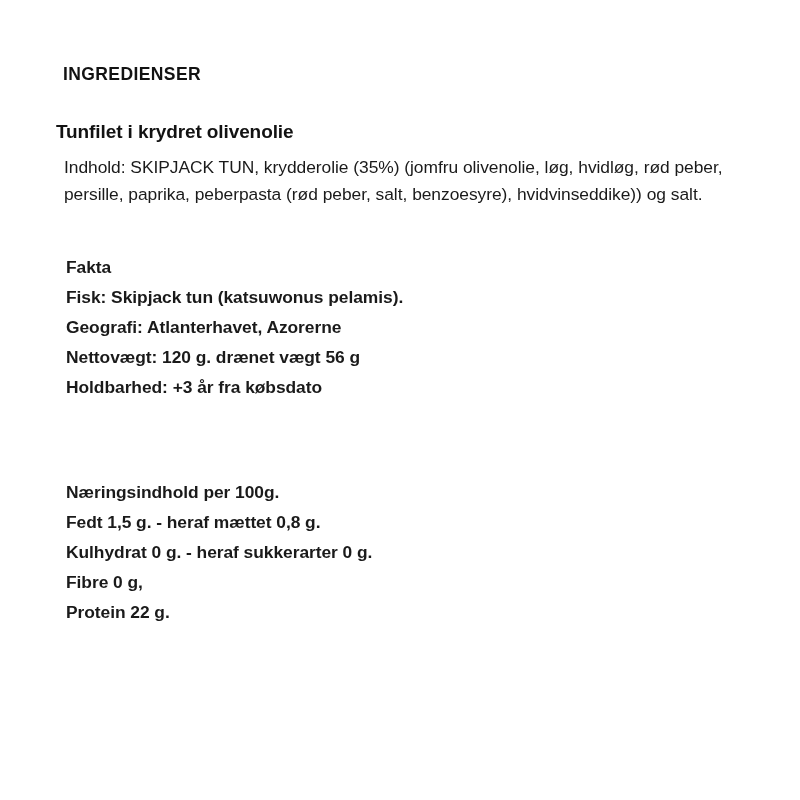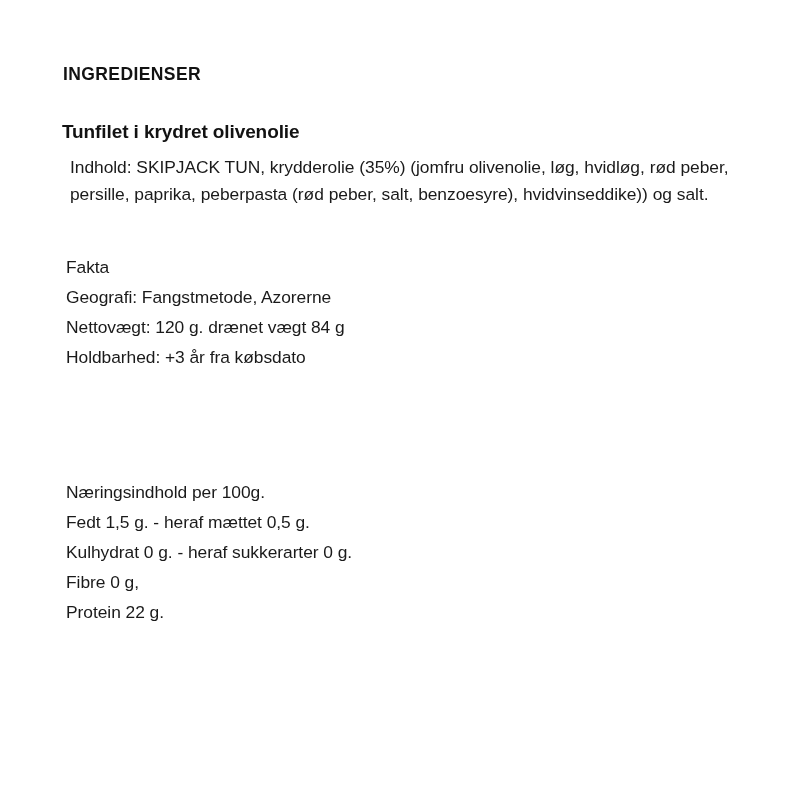--- a/index.html
+++ b/index.html
@@ -31,21 +31,21 @@
     font-weight: bold;
     letter-spacing: 0.4px;
     color: #121212;
     line-height: 1.2;
     white-space: nowrap;
   }
 
   
   .product-block {
     position: absolute;
-    left: 62px;
+    left: 56px;
     top: 119px;
     width: 692px;
   }
   .product-title {
     font-size: 19px;
     font-weight: bold;
     color: #121212;
     line-height: 1.42;
     margin: 0 0 1px 0;
     letter-spacing: -0.1px;
@@ -63,21 +63,21 @@
   
   .facts-block {
     position: absolute;
     left: 66px;
     top: 252px;
     width: 660px;
   }
   .facts-block .line,
   .nutrition-block .line {
     font-size: 17.4px;
-    font-weight: normal;
+    font-weight: bold;
     color: #1a1a1a;
     line-height: 30px;
     white-space: nowrap;
     letter-spacing: -0.05px;
   }
 
   
   .nutrition-block {
     position: absolute;
     left: 66px;
@@ -92,26 +92,27 @@
 
   <div class="section-heading">INGREDIENSER</div>
 
   <div class="product-block">
     <div class="product-title">Tunfilet i krydret olivenolie</div>
     <p class="ingredients-text">Indhold: SKIPJACK TUN, krydderolie (35%) (jomfru olivenolie, løg, hvidløg, rød peber, persille, paprika, peberpasta (rød peber, salt, benzoesyre), hvidvinseddike)) og salt.</p>
   </div>
 
   <div class="facts-block">
     <div class="line">Fakta</div>
-    <div class="line">Geografi: Fangstmetode, Azorerne</div>
-    <div class="line">Nettovægt: 120 g. drænet vægt 84 g</div>
+    <div class="line">Fisk: Skipjack tun (katsuwonus pelamis).</div>
+    <div class="line">Geografi: Atlanterhavet, Azorerne</div>
+    <div class="line">Nettovægt: 120 g. drænet vægt 56 g</div>
     <div class="line">Holdbarhed: +3 år fra købsdato</div>
   </div>
 
   <div class="nutrition-block">
     <div class="line">Næringsindhold per 100g.</div>
-    <div class="line">Fedt 1,5 g. - heraf mættet 0,5 g.</div>
+    <div class="line">Fedt 1,5 g. - heraf mættet 0,8 g.</div>
     <div class="line">Kulhydrat 0 g. - heraf sukkerarter 0 g.</div>
     <div class="line">Fibre 0 g,</div>
     <div class="line">Protein 22 g.</div>
   </div>
 
 </div>
 
 </body></html>

